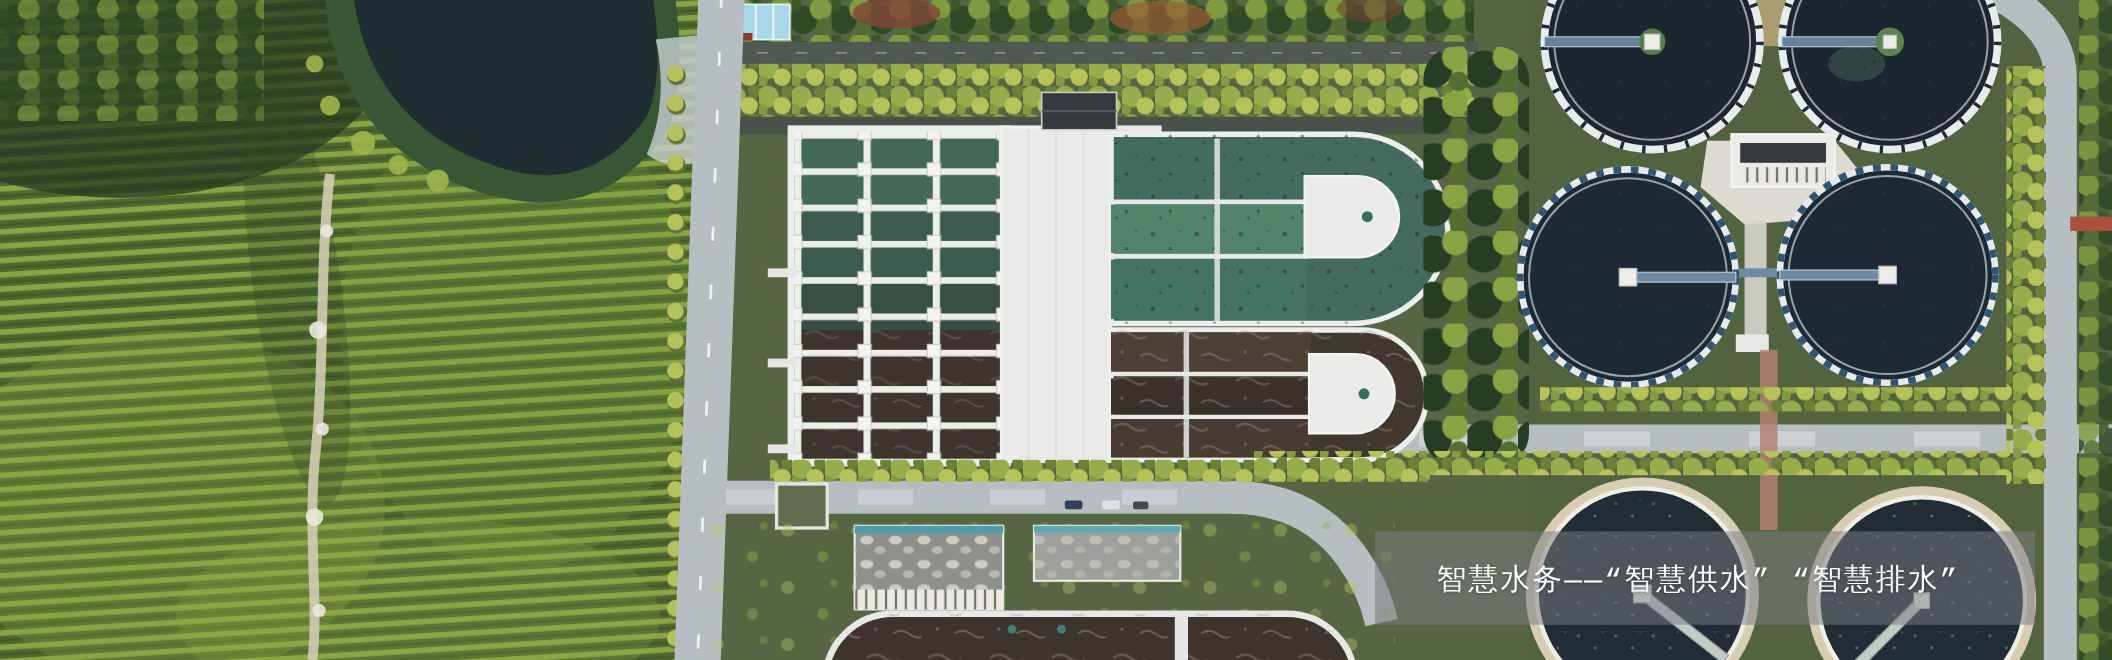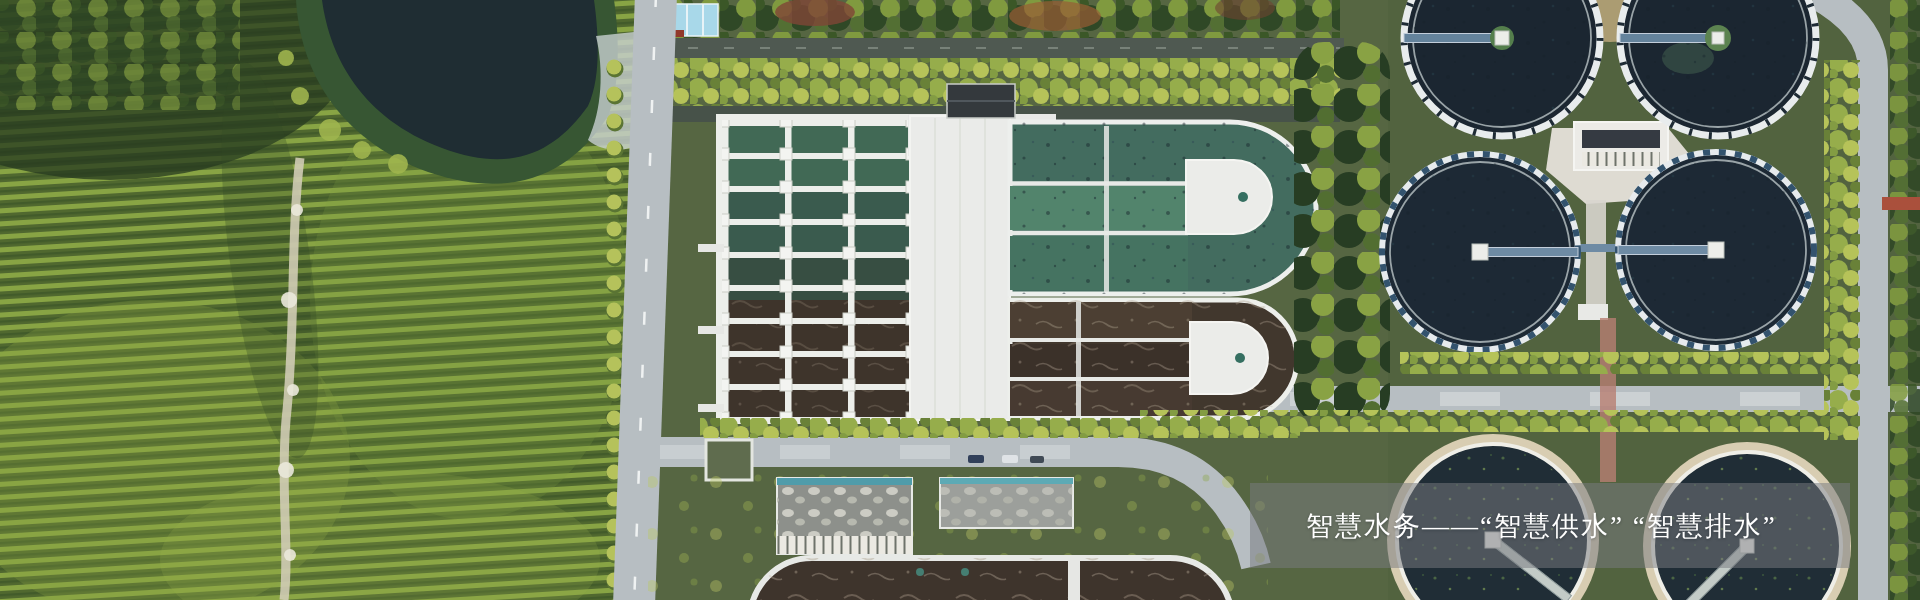--- a/index.html
+++ b/index.html
@@ -1,17 +1,17 @@
 <!DOCTYPE html>
 <html><head>
 <meta charset="utf-8">
 <style>
   html,body{margin:0;padding:0;background:#222;}
   #stage{position:relative;width:1920px;height:600px;overflow:hidden;background:#51613c;
-         font-family:Liberation Serif, serif;}
+         font-family:Liberation Mono, monospace;}
   #stage svg{position:absolute;left:0;top:0;display:block;}
   .caption{position:absolute;left:1250px;top:483px;width:600px;height:85px;
            display:flex;align-items:center;padding-left:56px;box-sizing:border-box;
            background:rgba(120,122,128,0.52);}
   .caption span{font-size:27px;letter-spacing:2px;color:#ffffff;font-weight:400;
                 white-space:nowrap;text-shadow:0 1px 3px rgba(10,15,20,0.35);}
 </style>
 </head>
 <body>
 

